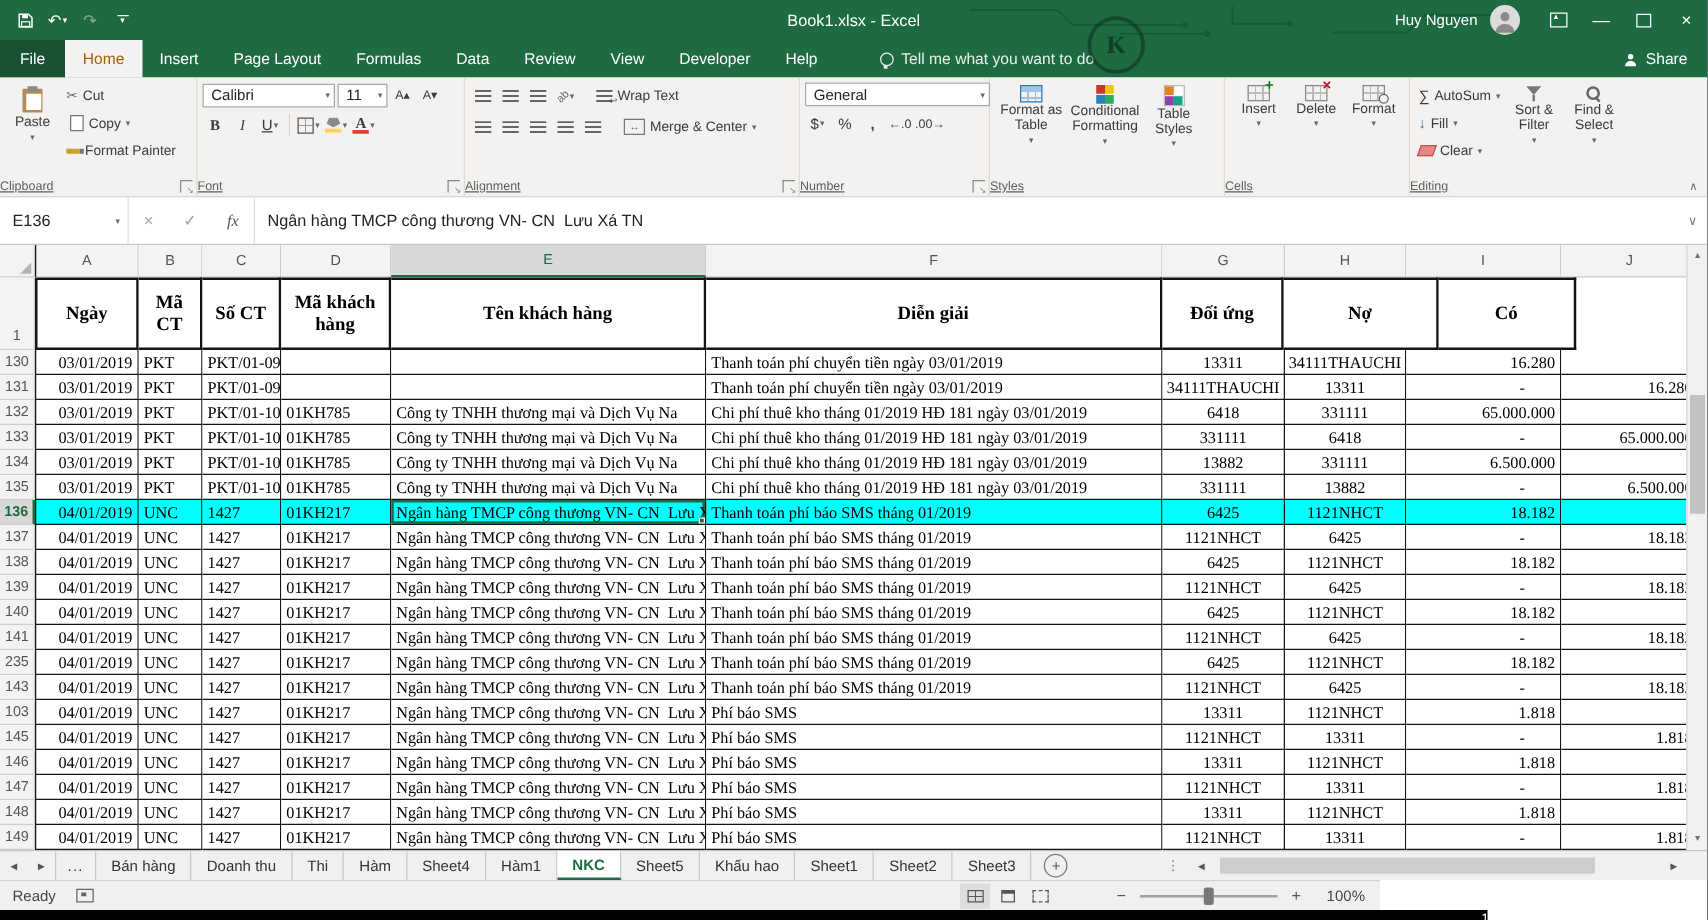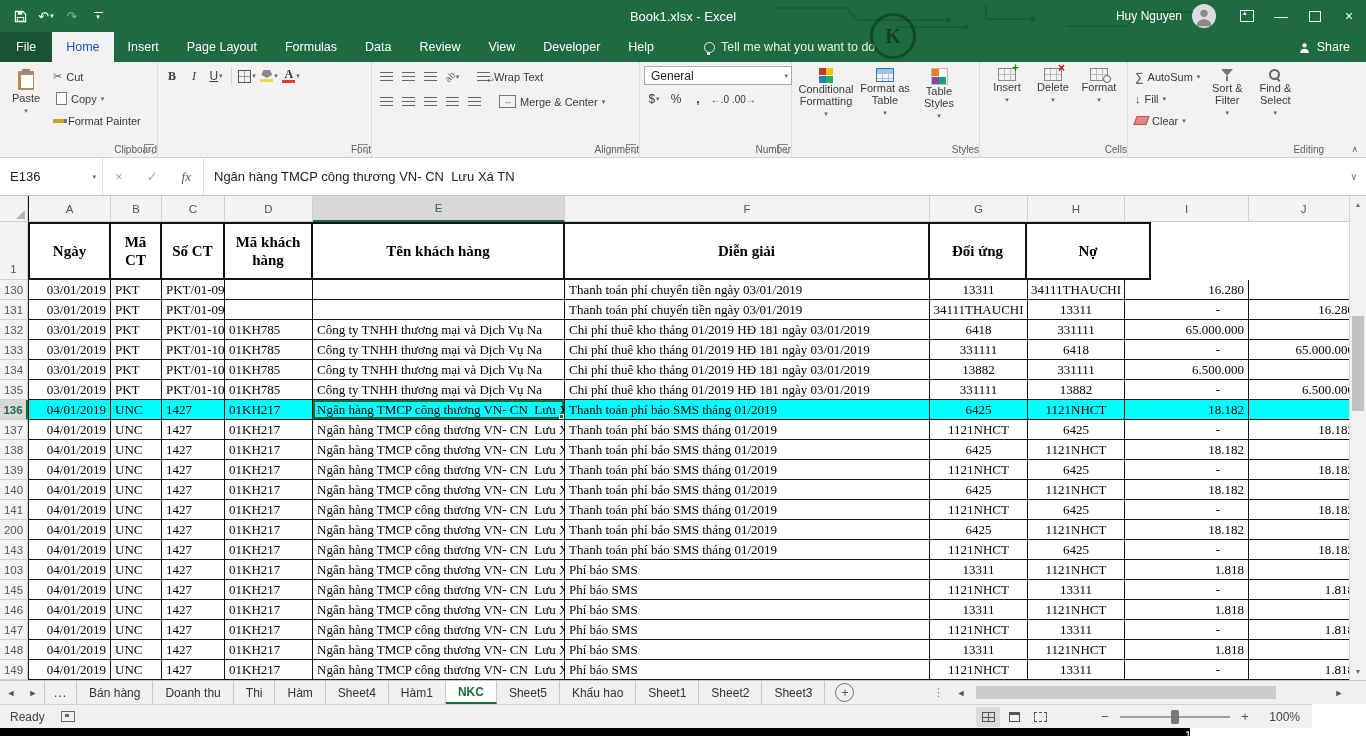--- a/index.html
+++ b/index.html
@@ -23,29 +23,29 @@
   .rdo-box::after{content:"▴";position:absolute;left:2px;top:-2px;font-size:7px;color:#fff;}
   .max-box{width:10px;height:9px;border:1px solid #fff;}
   .circuit{position:absolute;right:160px;top:0;opacity:.35;pointer-events:none;}
   .k-badge{position:absolute;left:870px;top:13px;width:40px;height:40px;border-radius:50%;border:3px solid rgba(8,40,24,.5);
            color:rgba(8,40,24,.65);display:flex;align-items:center;justify-content:center;font-size:20px;font-weight:bold;
            font-family:"Liberation Serif",serif;z-index:3;pointer-events:none;}
   
   .tabrow{position:absolute;left:0;top:32px;width:1366px;height:30px;background:#1e6b41;display:flex;align-items:stretch;color:#fff;font-size:12.5px;}
   .file-tab{padding:0 16px;display:flex;align-items:center;background:#185233;}
   .rtab{padding:0 14px;display:flex;align-items:center;}
-  .rtab.active{background:#f3f2f1;color:#1d4ed8;}
+  .rtab.active{background:#f3f2f1;color:#a16207;}
   .tellme{margin-left:36px;display:flex;align-items:center;gap:6px;color:#e8f0ea;}
   .bulb{width:9px;height:9px;border:1.5px solid #e8f0ea;border-radius:50%;position:relative;}
   .bulb::after{content:"";position:absolute;left:2px;top:9px;width:3px;height:3px;background:#e8f0ea;}
   .share{margin-left:auto;margin-right:16px;display:flex;align-items:center;gap:6px;}
   
   .ribbon{position:absolute;left:0;top:62px;width:1366px;height:96px;background:#f3f2f1;border-bottom:1px solid #d2d0ce;display:flex;box-sizing:border-box;}
   .grp{position:relative;border-right:1px solid #dedbd8;box-sizing:border-box;padding:4px 4px 16px 4px;display:flex;flex:none;}
-  .grp-label{position:absolute;bottom:2px;left:0;right:0;text-align:right;font-size:10px;color:#605e5c;}
+  .grp-label{position:absolute;bottom:2px;left:0;right:0;text-align:left;font-size:10px;color:#605e5c;text-decoration:underline;}
   .launcher{position:absolute;bottom:3px;right:3px;width:9px;height:9px;border-left:1px solid #8a8a8a;border-top:1px solid #8a8a8a;}
   .launcher::after{content:"↘";position:absolute;right:-1px;bottom:-2px;font-size:7px;color:#8a8a8a;}
   .bigbtn{display:flex;flex-direction:column;align-items:center;justify-content:flex-start;padding-top:2px;font-size:11px;line-height:12px;color:#3b3a39;text-align:center;}
   .bigbtn .dd{margin-top:1px;}
   .dd{font-size:7px;color:#666;}
   .sbtn{display:flex;align-items:center;gap:4px;font-size:11px;color:#3b3a39;height:21px;padding:0 3px;white-space:nowrap;}
   .tbtn{min-width:20px;height:20px;display:flex;align-items:center;justify-content:center;color:#3b3a39;font-size:12px;gap:1px;}
   .combo{display:flex;align-items:center;background:#fff;border:1px solid #aba9a7;height:19px;font-size:12px;padding:0 3px 0 6px;color:#222;box-sizing:border-box;}
   .combo .cv{flex:1;white-space:nowrap;overflow:hidden;}
   .vsep{width:1px;height:18px;background:#d8d5d2;margin:0 3px;align-self:center;}
@@ -147,21 +147,21 @@
   .sheet-tab.overflow{padding:0 9px;letter-spacing:1px;border-left:1px solid #c8c8c8;}
   .sheet-tab.active{background:#fff;color:#1e6b41;font-weight:bold;border-bottom:2px solid #1e6b41;box-sizing:border-box;}
   .add-sheet{width:17px;height:17px;border:1px solid #777;border-radius:50%;color:#555;display:flex;align-items:center;justify-content:center;
              font-size:12px;align-self:center;margin:0 10px;line-height:1;}
   .sb-right{margin-left:auto;display:flex;align-items:stretch;}
   .sb-dots{display:flex;align-items:center;color:#777;padding:0 6px;font-size:11px;}
   .h-track{width:356px;position:relative;background:#f0f0f0;align-self:center;height:15px;}
   .h-thumb{position:absolute;left:4px;top:1px;width:300px;height:13px;background:#cdcdcd;}
   .sb-corner{width:16px;}
   
-  .statusbar{position:absolute;left:0;top:704px;width:1312px;height:24px;background:#f0f0f0;border-top:1px solid #d0d0d0;
+  .statusbar{position:absolute;left:0;top:704px;width:1104px;height:24px;background:#f0f0f0;border-top:1px solid #d0d0d0;
              display:flex;align-items:center;font-size:12px;color:#444;box-sizing:border-box;}
   .st-mode{margin-left:10px;}
   .i-macro{width:12px;height:9px;border:1px solid #666;margin-left:16px;position:relative;}
   .i-macro::after{content:"";position:absolute;left:3px;top:2px;width:4px;height:3px;background:#666;}
   .viewbtns{margin-left:auto;display:flex;align-items:center;gap:2px;margin-right:46px;}
   .vbtn{width:24px;height:20px;display:flex;align-items:center;justify-content:center;}
   .vbtn.on{background:#dcdcdc;}
   .v-normal{width:13px;height:10px;border:1px solid #555;box-sizing:border-box;
     background:linear-gradient(to right,transparent 5px,#555 5px 6px,transparent 6px),linear-gradient(to bottom,transparent 4px,#555 4px 5px,transparent 5px);}
   .v-page{width:11px;height:10px;border:1px solid #555;border-top:3px solid #555;box-sizing:border-box;}
@@ -292,20 +292,36 @@
             <span>Format Painter</span>
           </div>
       </div>
       <div class="grp-label">Clipboard</div>
       <span class="launcher"></span>
     </div>
 
     <div class="grp" style="width:214px">
       <div class="rib-col" style="width:100%">
         <div class="rib-row">
+          <div class="combo" style="width:106px">
+              <span class="cv">Calibri</span>
+              <span class="dd">▾</span>
+            </div>
+          <div class="combo" style="width:40px">
+              <span class="cv">11</span>
+              <span class="dd">▾</span>
+            </div>
+          <div class="tbtn">
+              <span style="font-size:10px">A▴</span>
+            </div>
+          <div class="tbtn">
+              <span style="font-size:10px">A▾</span>
+            </div>
+        </div>
+        <div class="rib-row">
           <div class="tbtn">
               <span style="font-family:'Liberation Serif',serif;font-weight:bold">B</span>
             </div>
           <div class="tbtn">
               <span style="font-family:'Liberation Serif',serif;font-style:italic">I</span>
             </div>
           <div class="tbtn">
               <span style="text-decoration:underline">U</span>
               <span class="dd">▾</span>
             </div>
@@ -405,30 +421,30 @@
           <div class="tbtn" style="font-size:10px">
               <span>.00→</span>
             </div>
         </div>
       </div>
       <div class="grp-label">Number</div>
       <span class="launcher"></span>
     </div>
 
     <div class="grp" style="width:188px">
+      <div class="bigbtn" style="width:58px">
+        <span class="i-table"></span>
+        <span>Format as</span>
+        <span>Table</span>
+        <span class="dd">▾</span>
+      </div>
       <div class="bigbtn" style="width:60px">
         <span class="i-cf"></span>
         <span>Conditional</span>
         <span>Formatting</span>
-        <span class="dd">▾</span>
-      </div>
-      <div class="bigbtn" style="width:58px">
-        <span class="i-table"></span>
-        <span>Format as</span>
-        <span>Table</span>
         <span class="dd">▾</span>
       </div>
       <div class="bigbtn" style="width:50px">
         <span class="i-styles"></span>
         <span>Table</span>
         <span>Styles</span>
         <span class="dd">▾</span>
       </div>
       <div class="grp-label">Styles</div>
     </div>
@@ -521,20 +537,21 @@
     <div class="grid-row header-row">
       <div class="row-h rh1">1</div>
       <div class="cell c0">Ngày</div>
       <div class="cell c1">Mã CT</div>
       <div class="cell c2">Số CT</div>
       <div class="cell c3">Mã khách hàng</div>
       <div class="cell c4">Tên khách hàng</div>
       <div class="cell c5">Diễn giải</div>
       <div class="cell c7">Đối ứng</div>
       <div class="cell c8">Nợ</div>
+      <div class="cell c9">Có</div>
     </div>
     <div>
         <div class="grid-row">
       <div class="row-h">130</div>
       <div class="cell c0 ar">03/01/2019</div>
       <div class="cell c1">PKT</div>
       <div class="cell c2">PKT/01-09</div>
       <div class="cell c3"></div>
       <div class="cell c4"></div>
       <div class="cell c5">Thanh toán phí chuyển tiền ngày 03/01/2019</div>
@@ -680,21 +697,21 @@
       <div class="cell c2">1427</div>
       <div class="cell c3">01KH217</div>
       <div class="cell c4">Ngân hàng TMCP công thương VN- CN  Lưu Xá TN</div>
       <div class="cell c5">Thanh toán phí báo SMS tháng 01/2019</div>
       <div class="cell c6 ac">1121NHCT</div>
       <div class="cell c7 ac">6425</div>
       <div class="cell c8 ar dash">-</div>
       <div class="cell c9 ar">18.182</div>
     </div>
         <div class="grid-row">
-      <div class="row-h">200</div>
+      <div class="row-h">235</div>
       <div class="cell c0 ar">04/01/2019</div>
       <div class="cell c1">UNC</div>
       <div class="cell c2">1427</div>
       <div class="cell c3">01KH217</div>
       <div class="cell c4">Ngân hàng TMCP công thương VN- CN  Lưu Xá TN</div>
       <div class="cell c5">Thanh toán phí báo SMS tháng 01/2019</div>
       <div class="cell c6 ac">6425</div>
       <div class="cell c7 ac">1121NHCT</div>
       <div class="cell c8 ar">18.182</div>
       <div class="cell c9 ar"></div>

